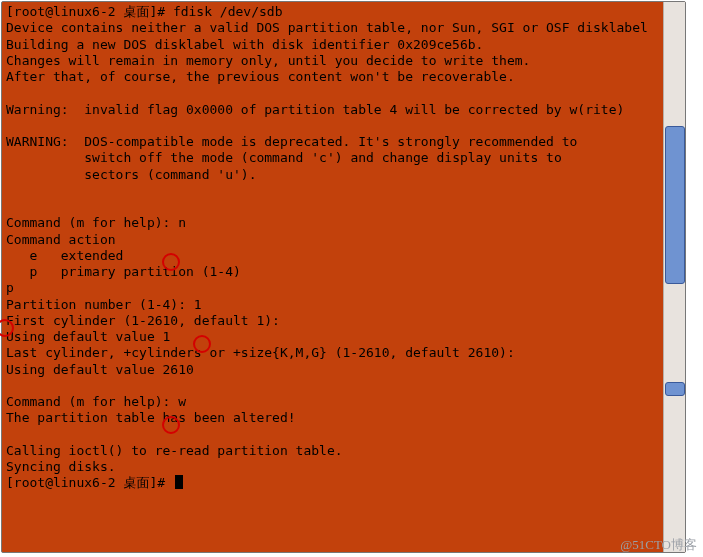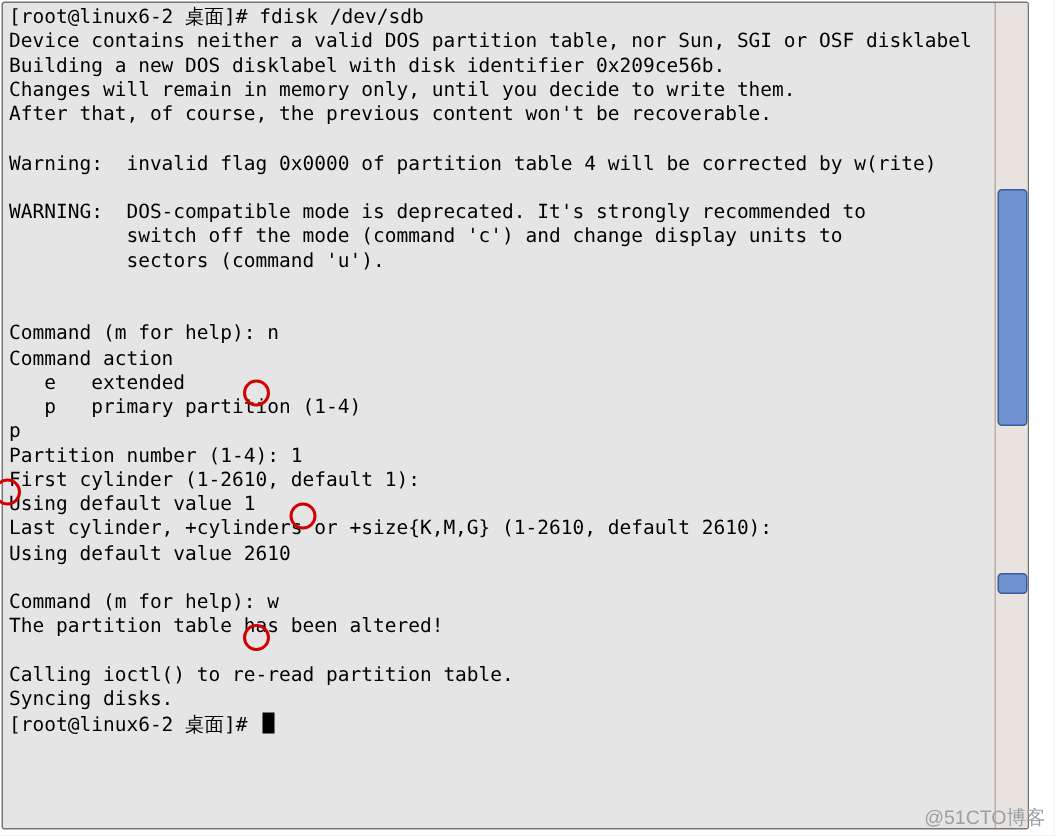--- a/index.html
+++ b/index.html
@@ -6,41 +6,41 @@
   body{
     width:703px;height:557px;
     background:#fff;
     font-family:"DejaVu Sans Mono","Courier New",monospace;
     font-size:13px;line-height:1.25;
     position:relative;overflow:hidden;
   }
   .window{
     position:absolute;left:1px;top:1px;width:685px;height:552px;
     border:1px solid #777;border-radius:2px;
-    background:#e5e5e5;
+    background:#c2410c;
     display:flex;flex-direction:row;
   }
   .content{
     flex:1;white-space:pre-wrap;word-break:break-all;
     padding:2px 4px;overflow:hidden;color:#000;
   }
   .scrollbar{
     width:22px;background:#e8e3de;
     border-left:1px solid #b8b0a8;
     position:relative;
   }
   .thumb-top{
     position:absolute;left:1px;width:20px;
     background:#6f93d1;border:1px solid #3a5a9a;
     border-radius:3px;
   }
   .thumb-mid{position:absolute;left:1px;width:20px;background:#6f93d1;border:1px solid #3a5a9a;border-radius:3px}
   .watermark{
     position:absolute;right:6px;bottom:4px;
-    color:#9a9fa6;font-family:Liberation Sans, sans-serif;font-size:13px;
+    color:#9a9fa6;font-family:Liberation Serif, serif;font-size:13px;
   }
   .cursor{
     display:inline-block;width:8px;height:14px;background:#000;
     vertical-align:-2px;margin-left:2px;
   }
   .circle{
     position:absolute;width:18px;height:18px;border:2px solid #d40000;
     border-radius:50%;pointer-events:none;
   }
 </style>

